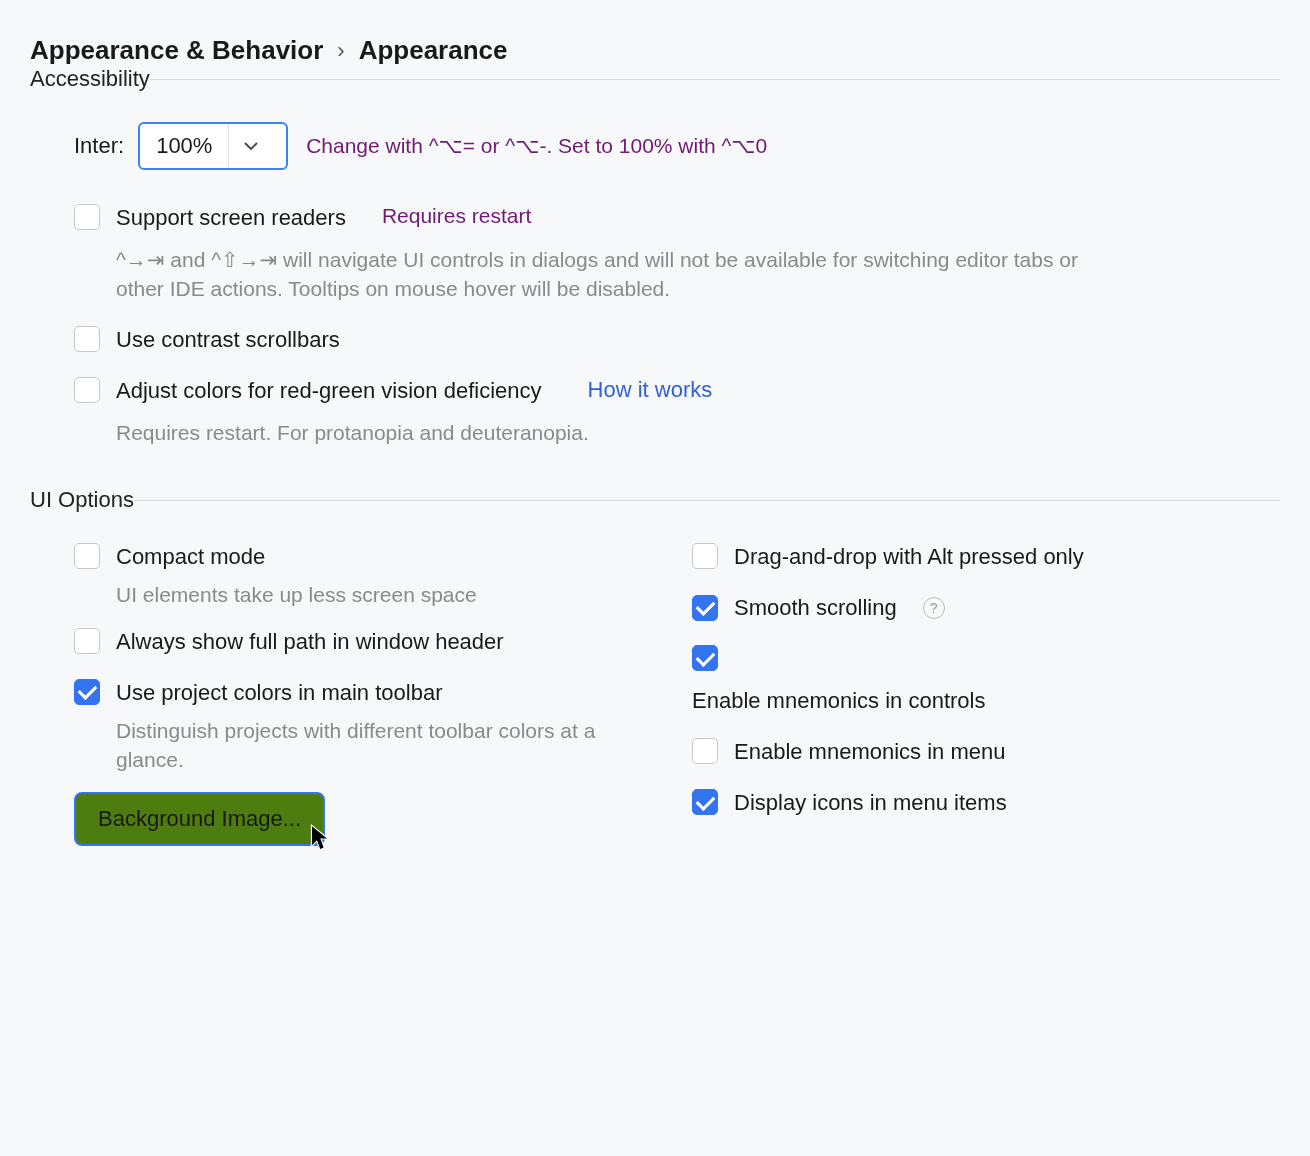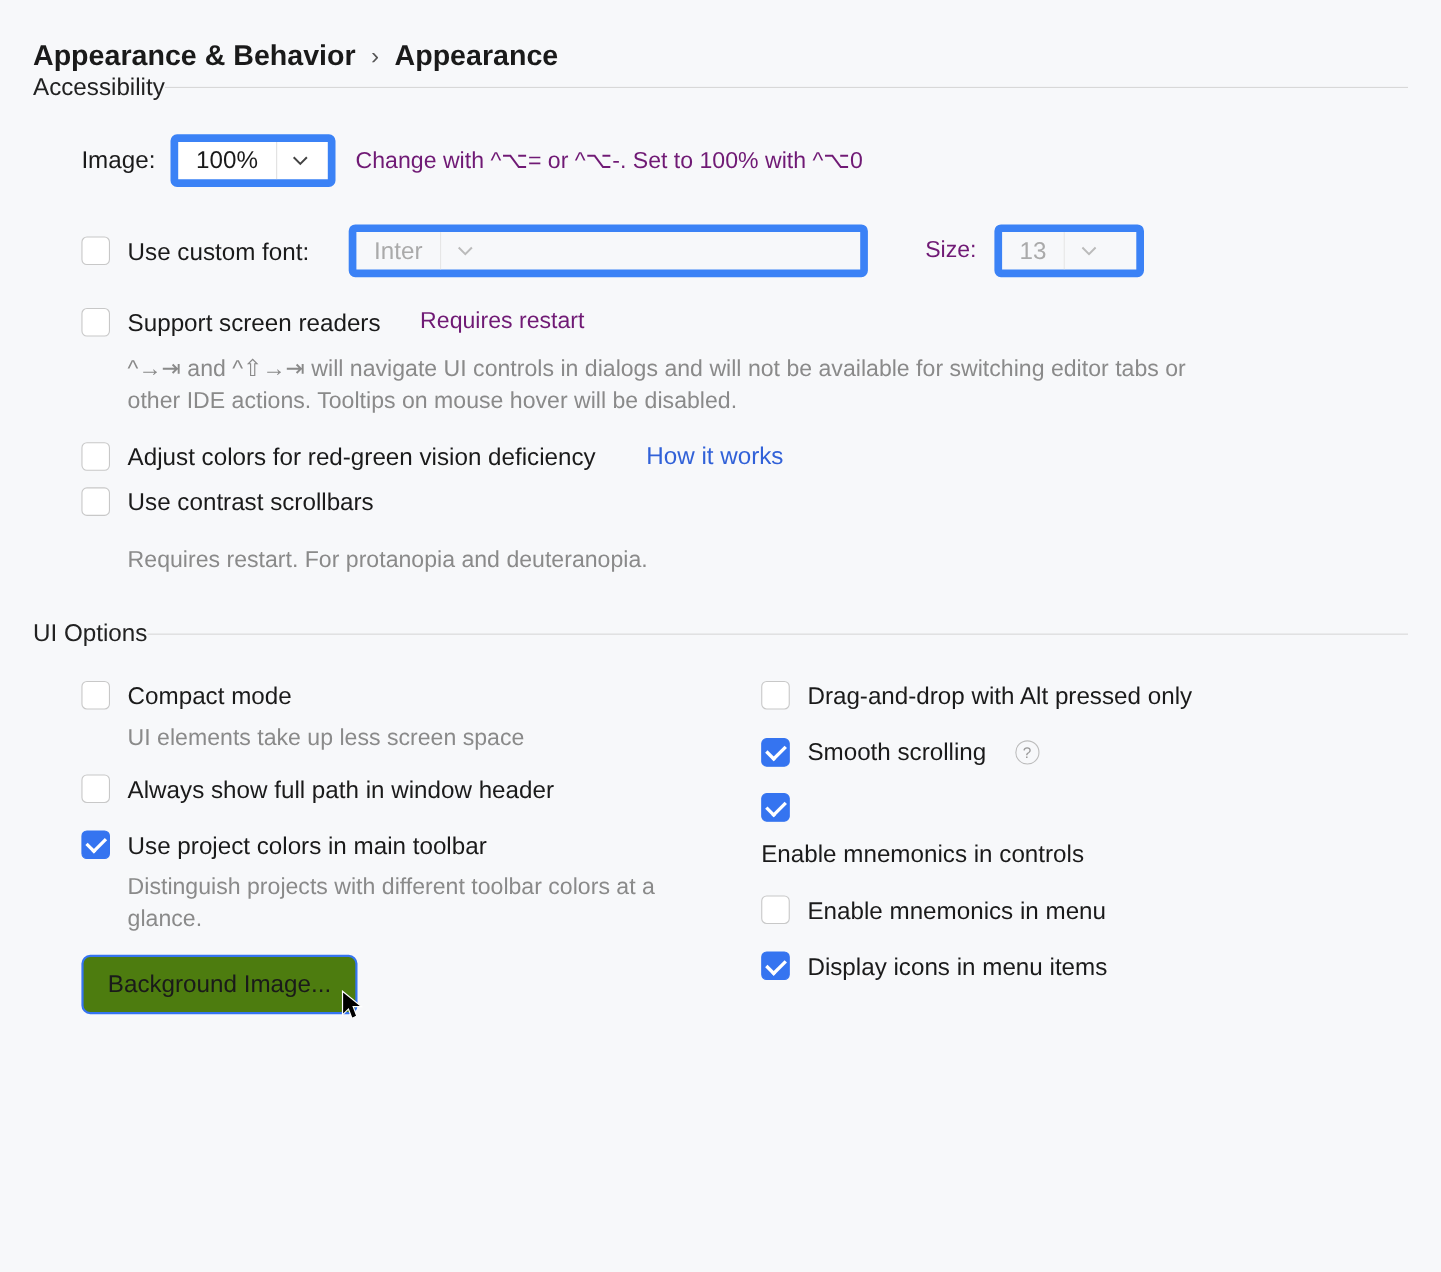--- a/index.html
+++ b/index.html
@@ -55,21 +55,21 @@
   }
   .desc {
     font-size: 21px;
     color: #8a8a8a;
     margin: 4px 0 22px 42px;
     line-height: 1.4;
     max-width: 980px;
   }
   .combo {
     display: inline-flex;
-    border: 7px solid #3b82f6;
+    border: 2px solid #3b82f6;
     border-radius: 6px;
     background: #fff;
     height: 48px;
     align-items: stretch;
     overflow: hidden;
   }
   .combo.disabled {
     background: #f7f8fa;
     color: #aaa;
   }
@@ -189,72 +189,49 @@
 </div>
 
 <div class="section-header">
   <span>Accessibility</span>
   <span class="line"></span>
 </div>
 
 <div class="indent accessibility-block">
 
   <div class="row" style="margin-bottom:34px;">
-    <span class="label">Image:</span>
+    <span class="label">Inter:</span>
     <span class="combo" style="width:150px;">
       <span class="value">100%</span>
       <span class="arrow">
         <svg viewBox="0 0 14 10">
             <path d="M1 2 L7 8 L13 2"></path>
           </svg>
       </span>
     </span>
     <span class="hint" style="margin-left:4px;">Change with ^⌥= or ^⌥-. Set to 100% with ^⌥0</span>
   </div>
 
-  <div class="cb-row" style="align-items:center; margin-bottom:28px;">
-    <span class="checkbox"></span>
-    <span class="label">Use custom font:</span>
-    <span style="width:4px;"></span>
-    <span class="combo disabled font-combo">
-      <span class="value">Inter</span>
-      <span class="arrow">
-        <svg viewBox="0 0 14 10">
-            <path d="M1 2 L7 8 L13 2"></path>
-          </svg>
-      </span>
-    </span>
-    <span style="width:20px;"></span>
-    <span class="hint">Size:</span>
-    <span class="combo disabled size-combo">
-      <span class="value">13</span>
-      <span class="arrow">
-        <svg viewBox="0 0 14 10">
-            <path d="M1 2 L7 8 L13 2"></path>
-          </svg>
-      </span>
-    </span>
-  </div>
 
   <div class="cb-row">
     <span class="checkbox"></span>
     <span class="label">Support screen readers</span>
     <span class="hint" style="margin-left:20px;">Requires restart</span>
   </div>
   <div class="desc">^→⇥ and ^⇧→⇥ will navigate UI controls in dialogs and will not be available for switching editor tabs or other IDE actions. Tooltips on mouse hover will be disabled.</div>
 
+  <div class="cb-row" style="margin-bottom:24px;">
+    <span class="checkbox"></span>
+    <span class="label">Use contrast scrollbars</span>
+  </div>
+
   <div class="cb-row">
     <span class="checkbox"></span>
     <span class="label">Adjust colors for red-green vision deficiency</span>
     <span class="link">How it works</span>
-  </div>
-
-  <div class="cb-row" style="margin-bottom:24px;">
-    <span class="checkbox"></span>
-    <span class="label">Use contrast scrollbars</span>
   </div>
   <div class="desc" style="margin-bottom:40px;">Requires restart. For protanopia and deuteranopia.</div>
 </div>
 
 <div class="section-header">
   <span>UI Options</span>
   <span class="line"></span>
 </div>
 
 <div class="indent">

